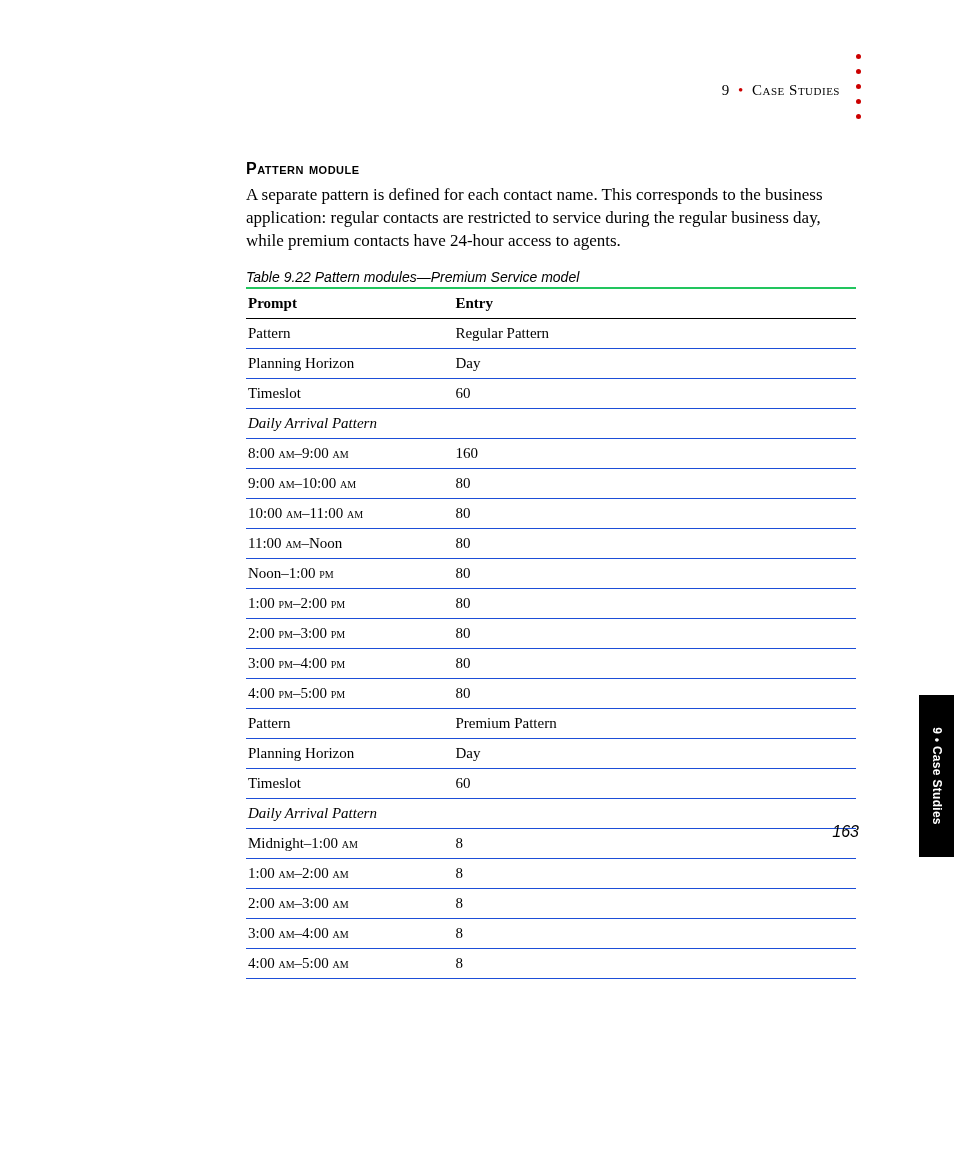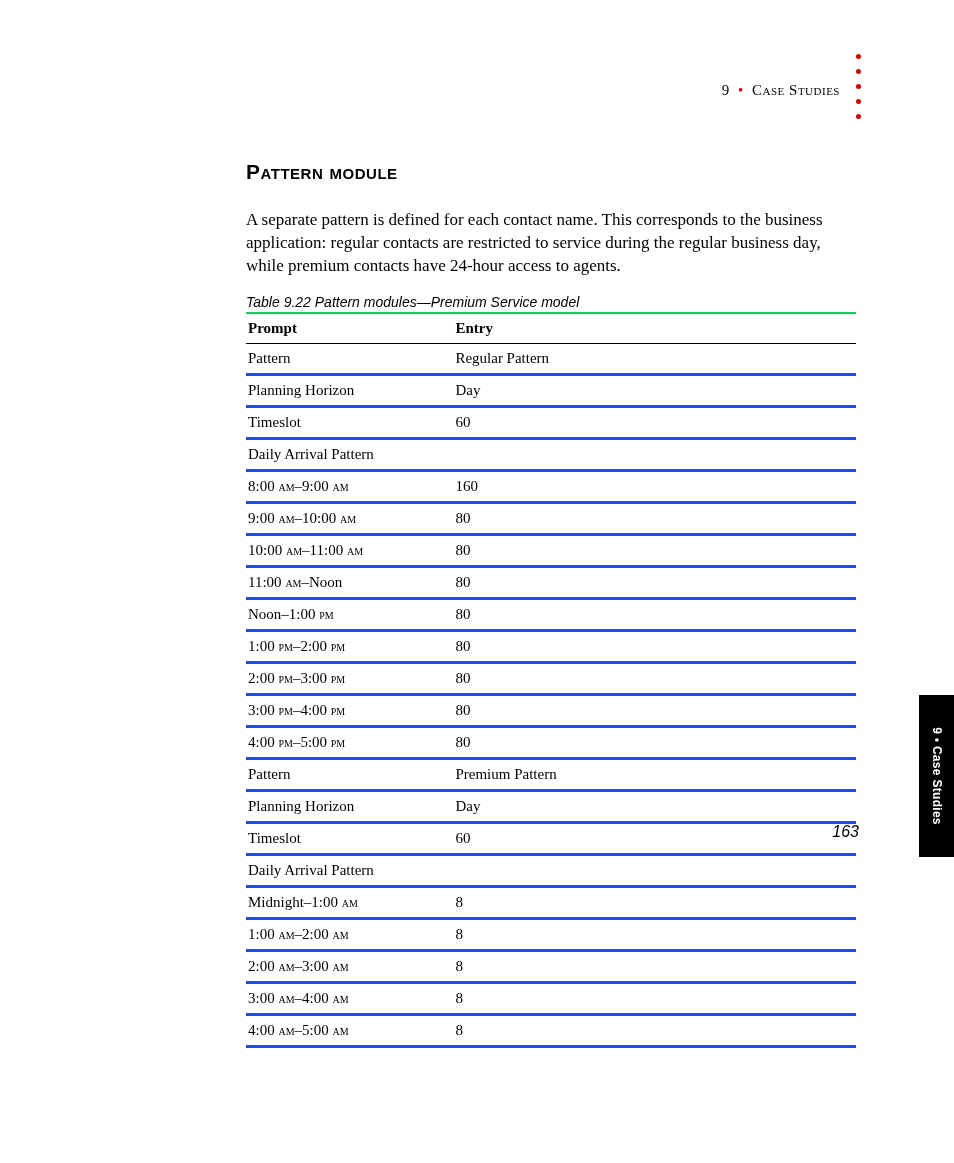--- a/index.html
+++ b/index.html
@@ -52,23 +52,23 @@
   }
   .content {
     position: absolute;
     left: 246px;
     top: 160px;
     width: 610px;
   }
   .section-title {
     font-family: Arial, Helvetica, sans-serif;
     font-weight: bold;
-    font-size: 21px;
+    font-size: 16px;
     letter-spacing: 0.5px;
-    margin-bottom: 25px;
+    margin-bottom: 6px;
     font-variant: small-caps;
   }
   .body-text {
     font-size: 17px;
     line-height: 1.35;
     margin-bottom: 16px;
   }
   .table-caption {
     font-family: Arial, Helvetica, sans-serif;
     font-style: italic;
@@ -84,27 +84,28 @@
     text-align: left;
     font-family: "Times New Roman", serif;
     font-weight: bold;
     font-size: 15px;
     padding: 6px 2px 6px 2px;
     border-top: 2px solid #22c55e;
     border-bottom: 1.5px solid #000;
   }
   table.data td {
     padding: 6px 2px;
-    border-bottom: 3px solid #1d4ed8;
+    border-bottom: 1px solid #1d4ed8;
     vertical-align: top;
   }
   table.data td.prompt {
     width: 34%;
   }
   table.data tr.section-row td {
+    font-style: italic;
   }
   .sc {
     font-variant: small-caps;
     font-size: 0.95em;
   }
   .side-tab {
     position: absolute;
     right: 0;
     top: 695px;
     width: 35px;

